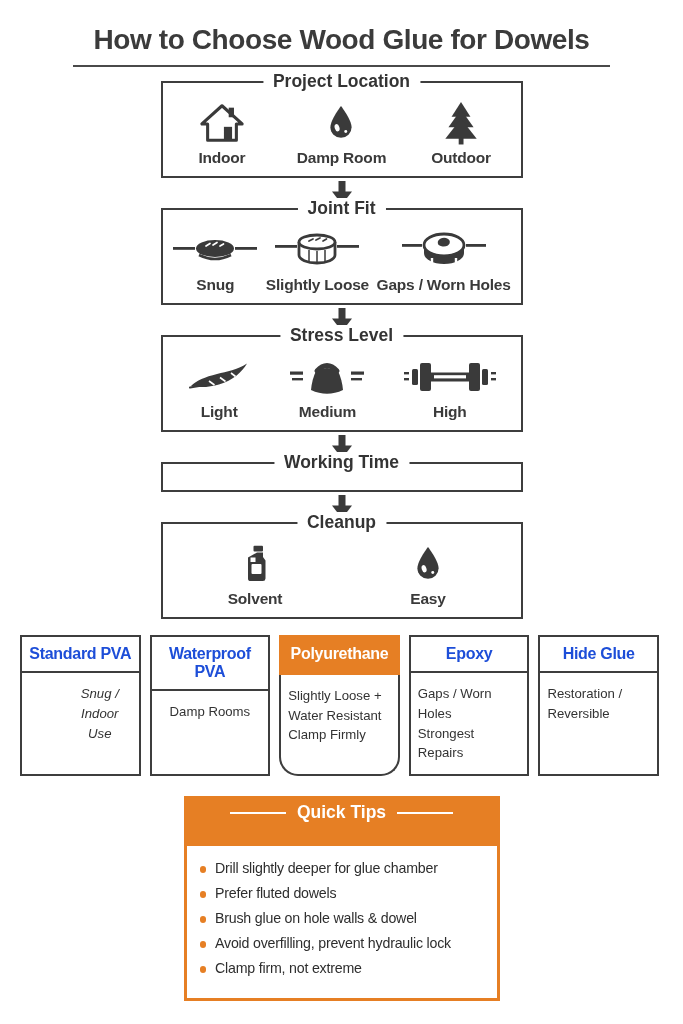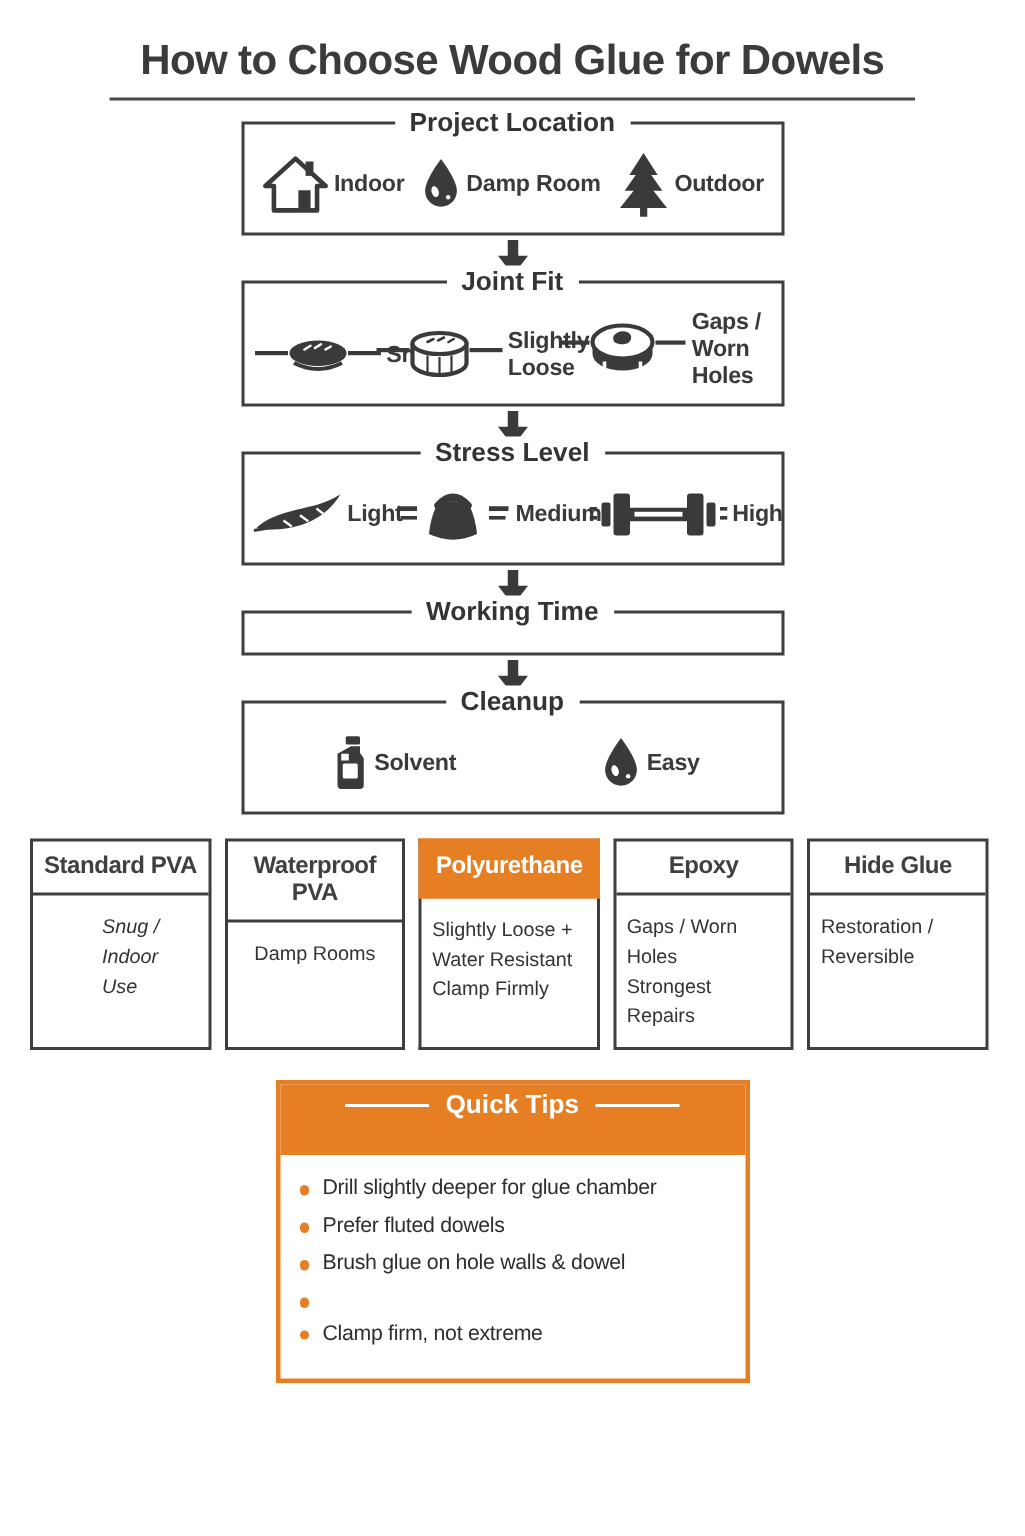--- a/index.html
+++ b/index.html
@@ -26,43 +26,43 @@
   .flow-box {
     border: 2.4px solid #3e3e3e; position: relative;
     background: #fff; padding: 17px 6px 9px;
   }
   .box-title {
     position: absolute; top: -12px; left: 50%; transform: translateX(-50%);
     background: #fff; padding: 0 10px; font-size: 17.5px; font-weight: bold;
     white-space: nowrap; color: #343434;
   }
   .items { display: flex; justify-content: space-around; align-items: flex-end; }
-  .flow-item { display: flex; flex-direction: row; align-items: center; gap: 3px; min-width: 64px; }
+  .flow-item { display: flex; flex-direction: column; align-items: center; gap: 3px; min-width: 64px; }
   .icon-box { height: 46px; display: flex; align-items: center; justify-content: center; }
   .item-label { font-size: 15.5px; font-weight: 600; color: #3a3a3a; letter-spacing: -0.2px; }
   .arrow { display: flex; justify-content: center; margin: 3px 0; height: 24px; }
 
   
   .cards { display: flex; gap: 9px; padding: 0 24px 0 20px; margin-top: 16px; }
   .card { flex: 1; border: 2.2px solid #3e3e3e; background: #fff; display: flex; flex-direction: column; }
   .card-header {
     padding: 8px 2px; text-align: center; font-weight: bold; font-size: 16px;
-    border-bottom: 2px solid #3e3e3e; letter-spacing: -0.3px; color: #404040;
+    border-bottom: 2px solid #3e3e3e; letter-spacing: -0.3px; color: #1d4ed8;
   }
   .card.highlight .card-header {
     background: var(--accent); color: #fff;
     border-bottom-color: var(--accent);
     margin: -2.2px -2.2px 0; padding: 10px 2px;
   }
-  .card.highlight { border-top-color: var(--accent); }
+  .card.highlight { border-top-color: var(--accent); border-radius: 19px; }
   .card-body {
     padding: 11px 7px; font-size: 13.2px; line-height: 1.5; color: #333;
     white-space: pre-line; min-height: 72px;
   }
-  .card:nth-child(1) .card-body { font-style: italic; text-align: left; margin-left: 39px; }
+  .card:nth-child(1) .card-body { font-style: italic; text-align: center; margin-left: 39px; }
   .card:nth-child(2) .card-body { text-align: center; }
 
   
   .tips {
     width: 316px; margin: 20px auto 0;
     border: 3px solid var(--accent); background: #fff;
   }
   .tips-header {
     background: var(--accent); color: #fff; font-weight: bold; font-size: 17.5px;
     display: flex; align-items: center; justify-content: center; gap: 11px;
@@ -310,20 +310,21 @@
         <div class="tip">
           <span class="bullet"></span>
           <span>Prefer fluted dowels</span>
         </div>
         <div class="tip">
           <span class="bullet"></span>
           <span>Brush glue on hole walls &amp; dowel</span>
         </div>
         <div class="tip">
           <span class="bullet"></span>
+          <span>Avoid overfilling, prevent hydraulic lock</span>
         </div>
         <div class="tip">
           <span class="bullet"></span>
           <span>Clamp firm, not extreme</span>
         </div>
       </div>
   </div>
 
 </div>
 

